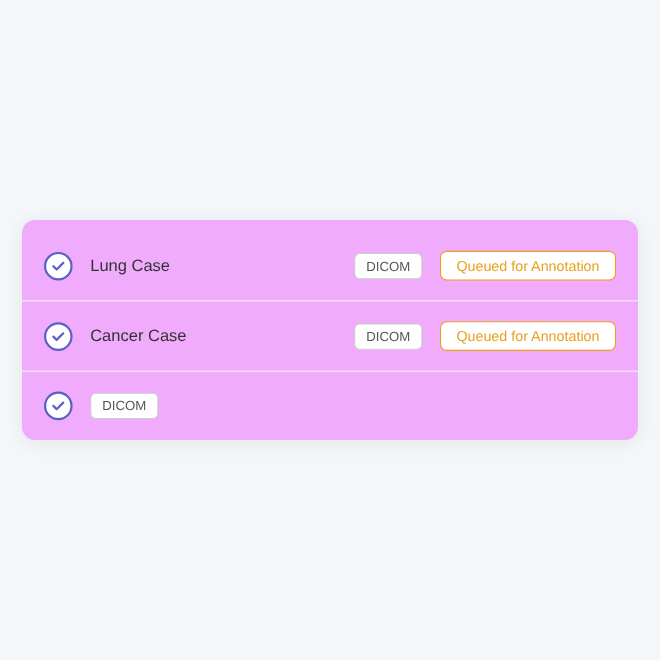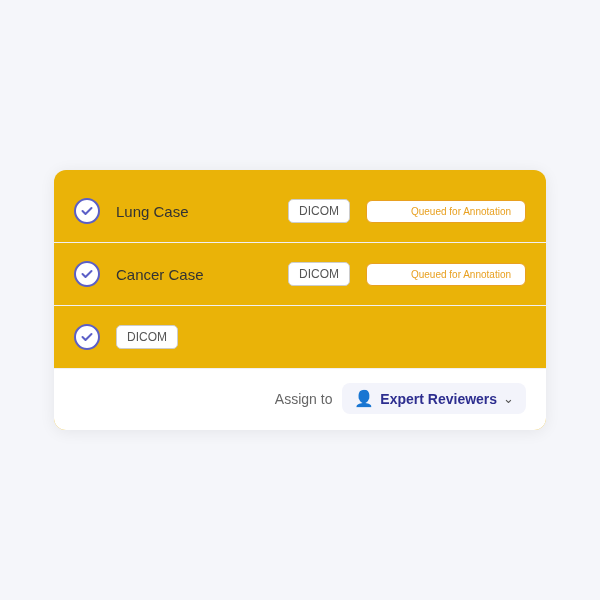--- a/index.html
+++ b/index.html
@@ -12,22 +12,22 @@
       width: 600px;
       height: 600px;
       background: #f5f6fa;
       display: flex;
       align-items: center;
       justify-content: center;
       font-family: -apple-system, BlinkMacSystemFont, 'Segoe UI', sans-serif;
     }
 
     .container {
-      width: 492px;
-      background: #eab308;
+      width: 560px;
+      background: #f0abfc;
       border-radius: 12px;
       box-shadow: 0 2px 16px rgba(0,0,0,0.07);
       padding: 10px 0 0 0;
       position: relative;
     }
 
     .row {
       display: flex;
       align-items: center;
       padding: 18px 20px;
@@ -68,24 +68,24 @@
       padding: 4px 10px;
       font-size: 12px;
       color: #555;
       background: #fff;
       font-weight: 500;
     }
 
     .status-badge {
       border-radius: 6px;
       padding: 5px 14px;
-      font-size: 10px;
+      font-size: 13px;
       font-weight: 500;
       min-width: 160px;
-      text-align: right;
+      text-align: left;
     }
 
     .status-queued {
       border: 1.5px solid #e8a020;
       color: #e8a020;
       background: #fff;
     }
 
     .status-ready {
       border: 1.5px solid #3dbb6a;
@@ -164,21 +164,13 @@
       <div class="row">
         <div class="check-circle">
           <svg viewBox="0 0 14 14" fill="none" xmlns="http://www.w3.org/2000/svg">
       <path d="M2.5 7L5.5 10L11.5 4" stroke="#5b5fc7" stroke-width="2" stroke-linecap="round" stroke-linejoin="round"></path>
     </svg>
         </div>
         <span class="dicom-badge">DICOM</span>
       </div>
     </div>
 
-  <div class="assign-bar">
-    <span class="assign-label">Assign to</span>
-    <div class="assign-group">
-      <span class="person-icon">👤</span>
-      <span class="assign-group-name">Expert Reviewers</span>
-      <span class="chevron-icon">⌄</span>
-    </div>
-  </div>
 </div>
 
 </body></html>

